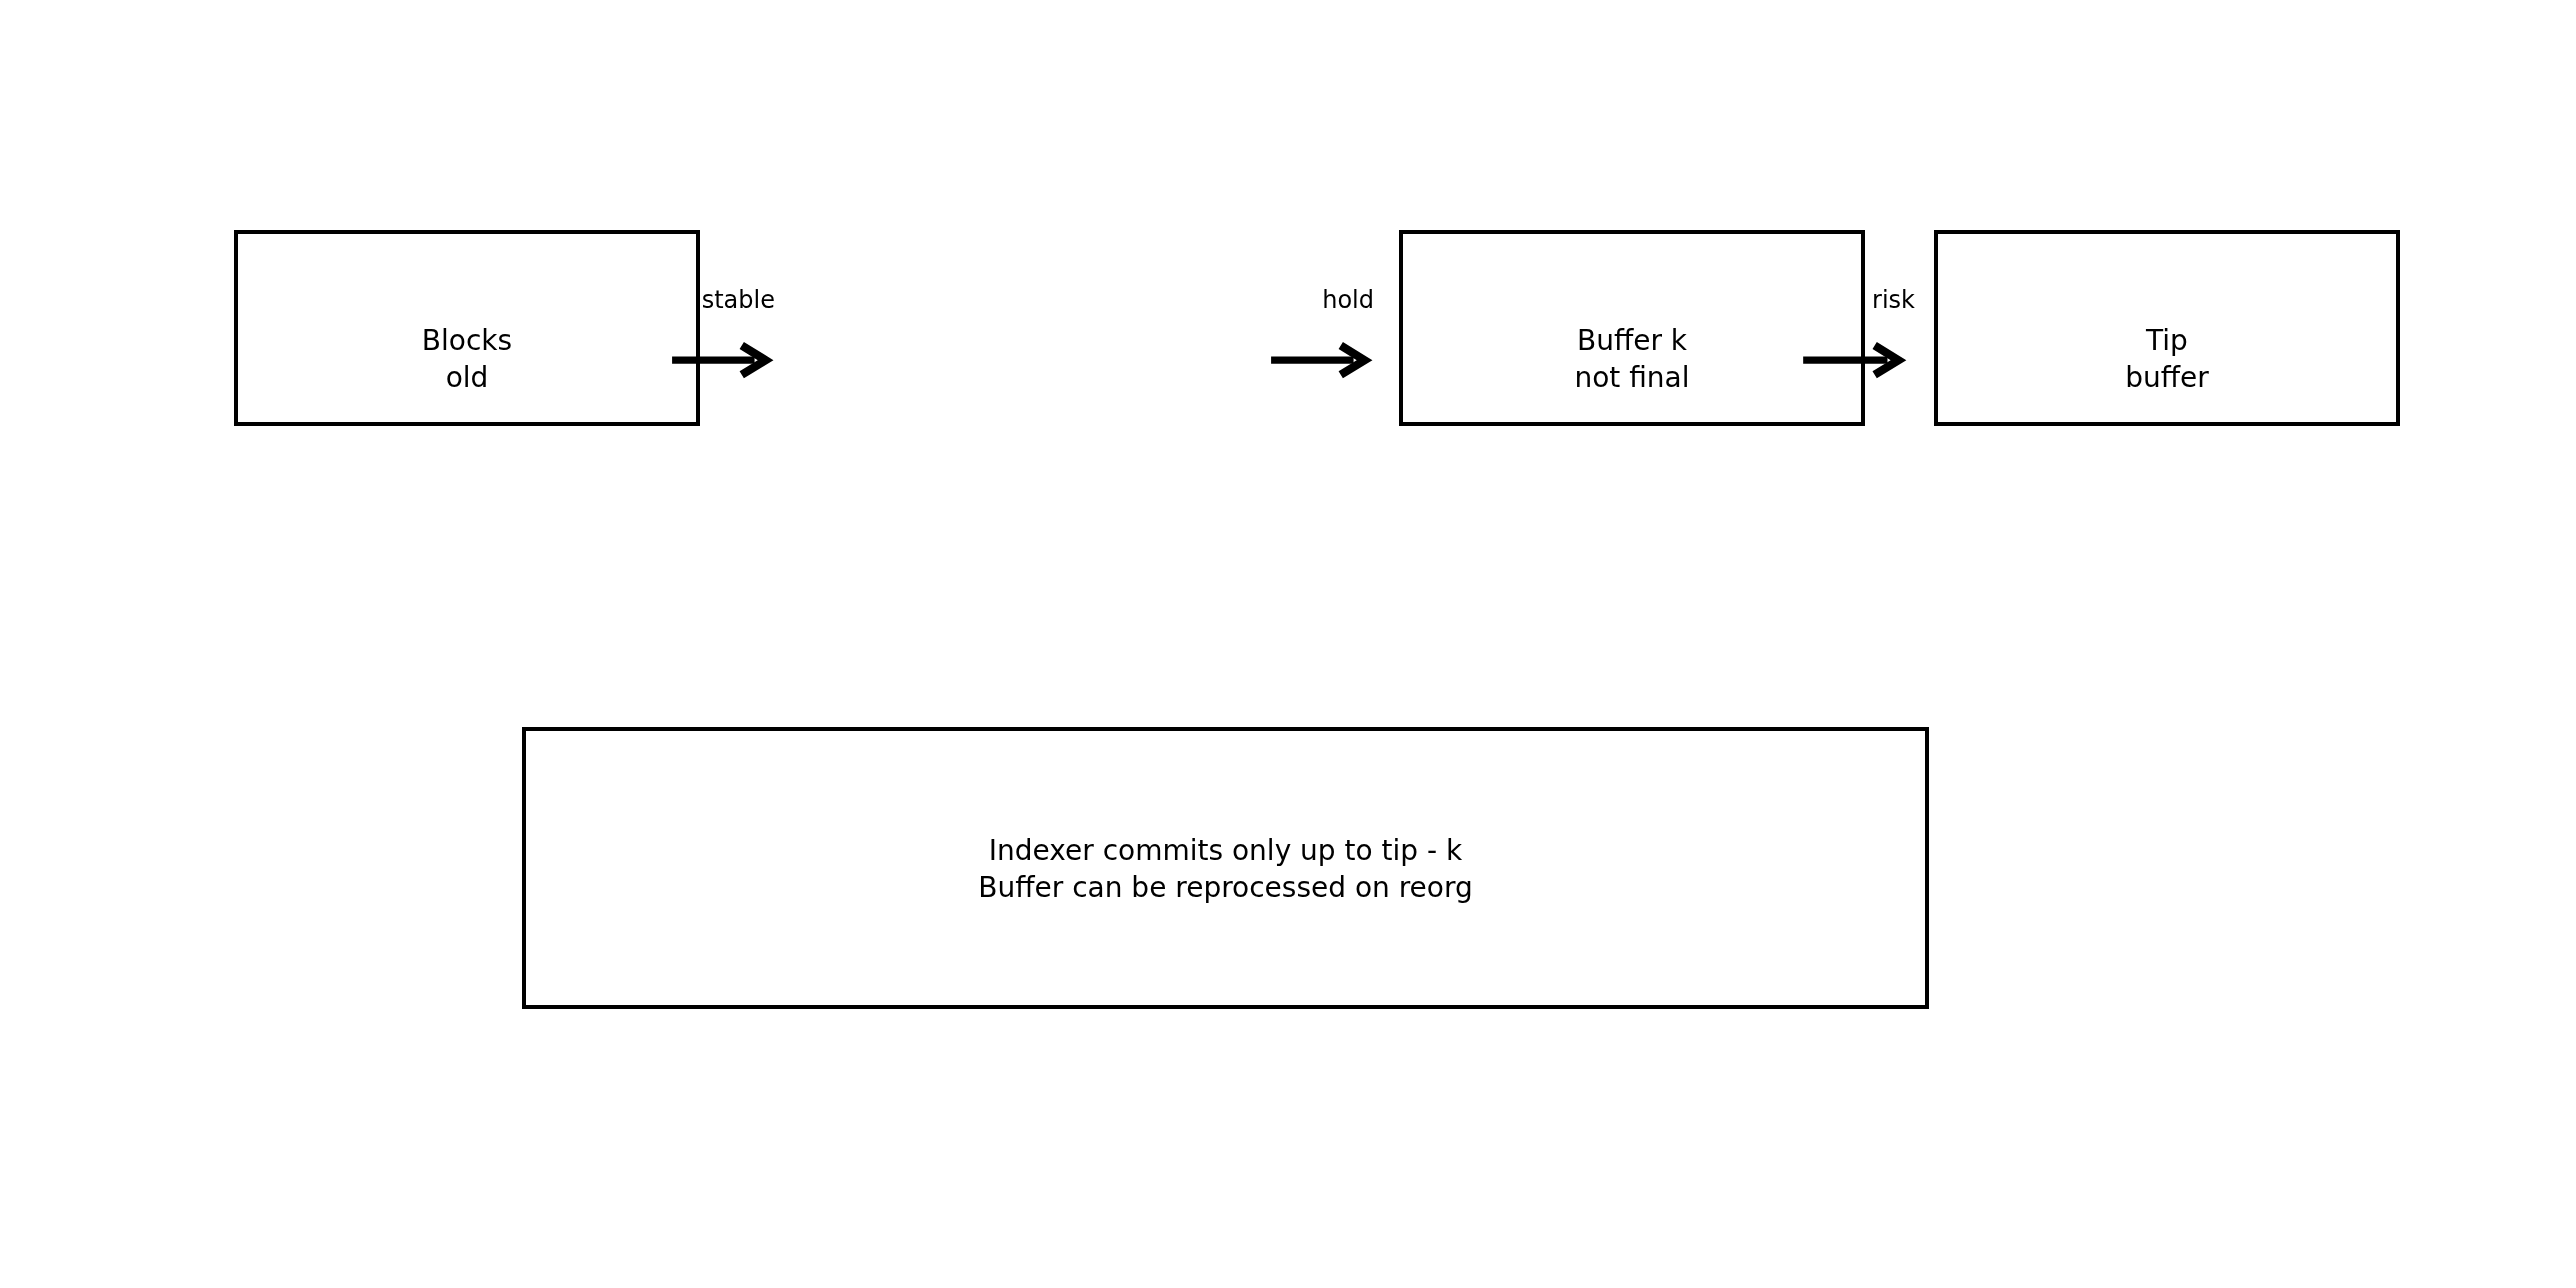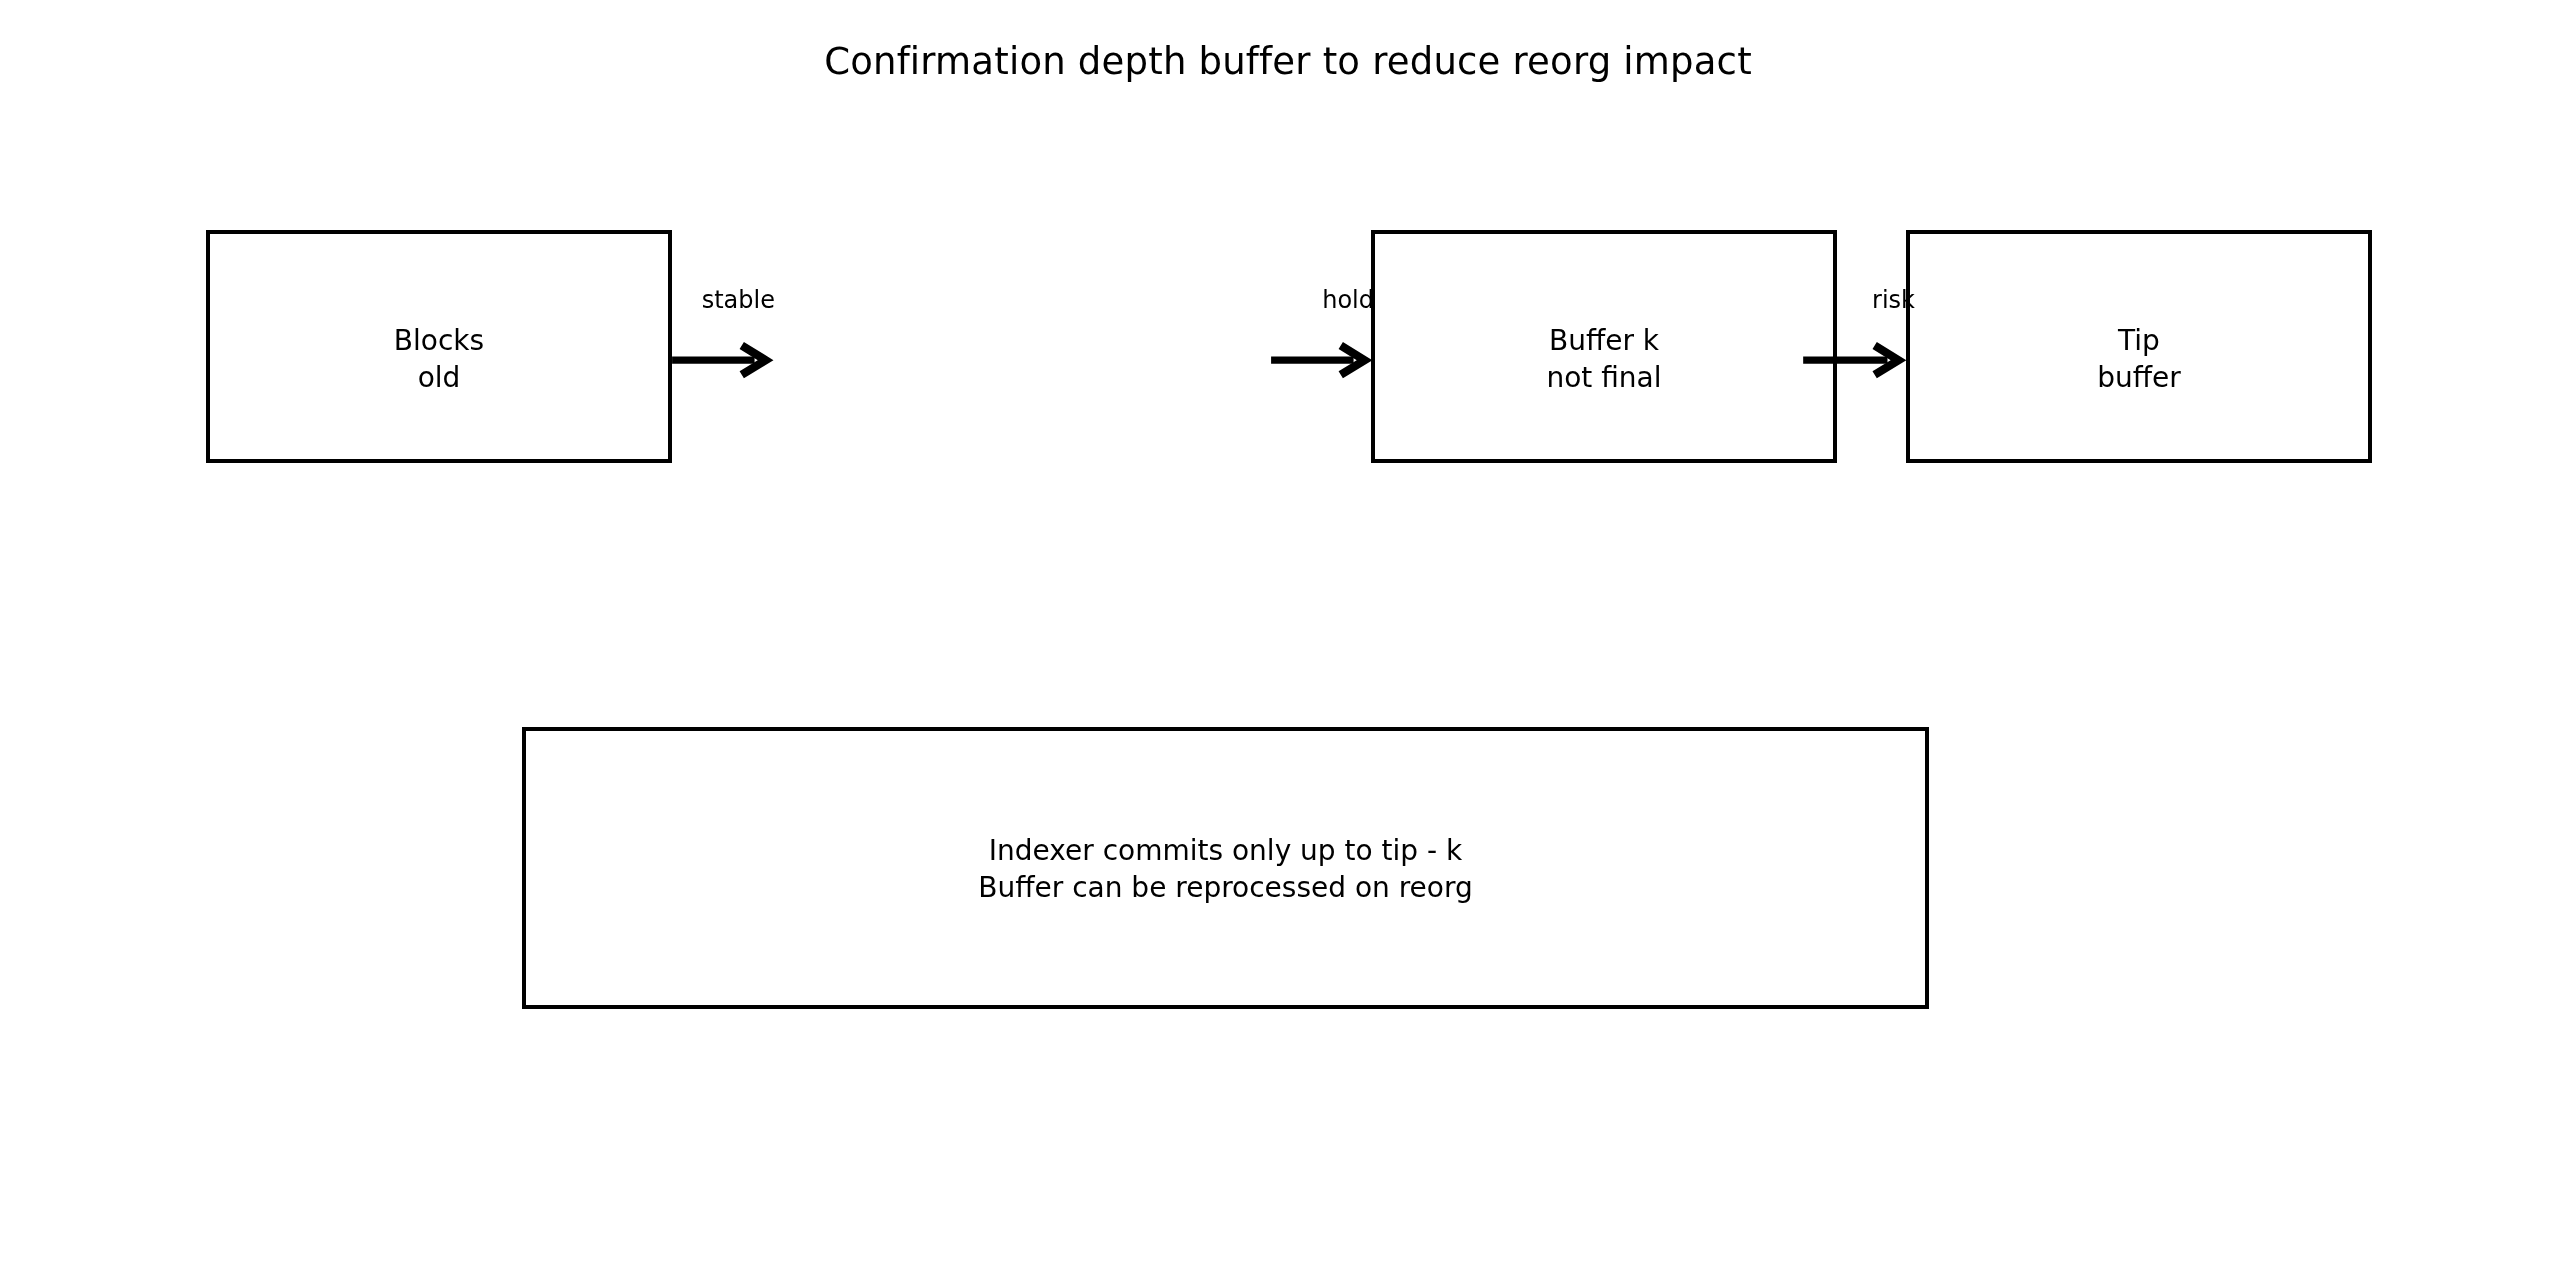--- a/index.html
+++ b/index.html
@@ -53,21 +53,22 @@
     text-align: center;
     font-size: 28px;
     line-height: 37px;
     font-weight: 400;
     white-space: pre-line;
   }
 
   
   .node.row-node {
     top: 230px;
-    height: 233px;
+    height: 196px;
+    margin-left: 28px;
   }
   .node.row-node .node-label {
     top: 88px;
   }
 
   #node-0 { left: 206px;  width: 466px; }
   #node-1 { left: 773px;  width: 466px; }
   #node-2 { left: 1371px; width: 466px; }
   #node-3 { left: 1906px; width: 466px; }
 
@@ -109,21 +110,20 @@
 
   #edge-0 { left: 670px;  width: 105px; }
   #edge-1 { left: 1236px; width: 105px; margin-left: 33px; }
   #edge-2 { left: 1801px; width: 107px; padding-left: 7px; }
 </style>
 </head>
 <body>
 
 <div id="canvas">
 
-  <div class="diagram-title">Confirmation depth buffer to reduce reorg impact</div>
 
   <div class="node row-node" id="node-0">
     <div class="node-label">Blocks
 old</div>
   </div>
 
 
   <div class="node row-node" id="node-2">
     <div class="node-label">Buffer k
 not final</div>

